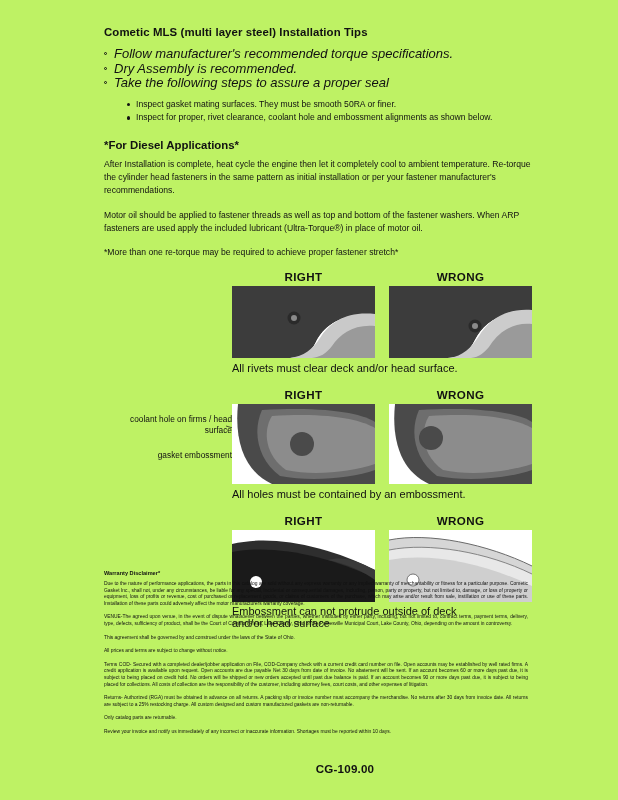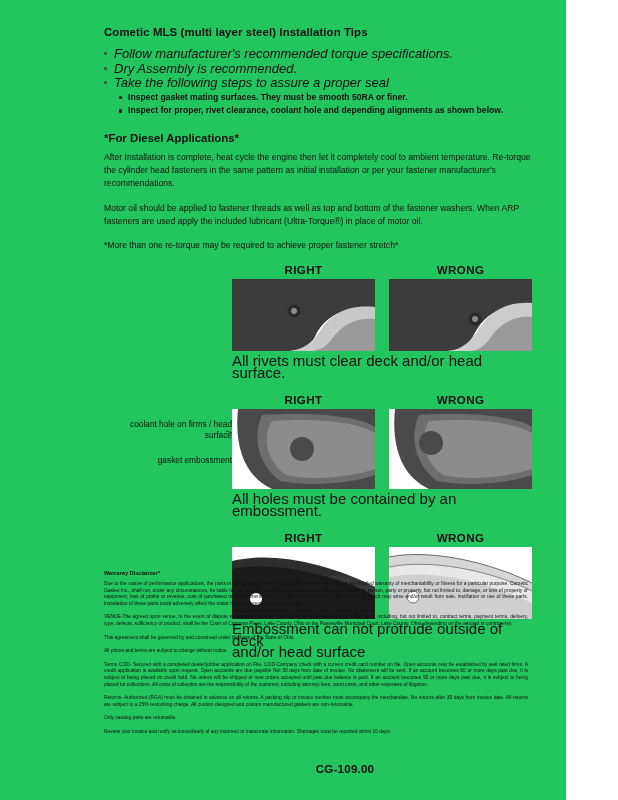--- a/index.html
+++ b/index.html
@@ -11,23 +11,23 @@
     width: 618px;
     height: 800px;
     position: relative;
     font-family: "Liberation Sans", sans-serif;
     color: #111111;
     overflow: hidden;
   }
   .page {
     position: absolute;
     left: 0; top: 0;
-    width: 566px;
+    width: 618px;
     height: 800px;
-    background: #22c55e;
+    background: #bef264;
   }
   .content {
     position: absolute;
     left: 96px;
     top: 26px;
     width: 440px;
   }
 
   h1.title {
     font-size: 11.4px;
@@ -59,23 +59,22 @@
     left: 8px;
     top: 5px;
     width: 3px;
     height: 3px;
     border: 1px solid #111;
     border-radius: 50%;
     box-sizing: border-box;
   }
   ul.sub {
     list-style: none;
-    margin: 0;
+    margin: 8px;
     padding: 0;
-    font-weight: bold;
   }
   ul.sub > li {
     font-size: 8.6px;
     line-height: 13.6px;
     position: relative;
     padding-left: 32px;
     margin: 0;
   }
   ul.sub > li .solid-dot {
     position: absolute;
@@ -114,21 +113,21 @@
   .fig-box {
     width: 143px;
     height: 72px;
     overflow: hidden;
     position: relative;
     background: #ffffff;
   }
   .fig-box.h80 { height: 80px; }
   .fig-box svg { display: block; }
   .caption {
-    font-size: 15px;
+    font-size: 11px;
     margin: 4px 0 0 128px;
     line-height: 12px;
   }
   .caption.two-line { line-height: 11.6px; }
 
   .annot {
     position: absolute;
     font-size: 8.3px;
     text-align: right;
     line-height: 11px;
@@ -189,21 +188,21 @@
       </li>
     </ul>
 
     <ul class="sub">
       <li>
         <span class="solid-dot"></span>
         <span>Inspect gasket mating surfaces.  They must be smooth 50RA or finer.</span>
       </li>
       <li>
         <span class="solid-dot"></span>
-        <span>Inspect for proper, rivet clearance, coolant hole and depending alignments as shown below.</span>
+        <span>Inspect for proper, rivet clearance, coolant hole and embossment alignments as shown below.</span>
       </li>
     </ul>
 
     <h2 class="subtitle">*For Diesel Applications*</h2>
 
     <p class="para">After Installation is complete, heat cycle the engine then let it completely cool to ambient temperature. Re-torque the cylinder head fasteners in the same pattern as initial installation or per your fastener manufacturer's recommendations.</p>
     <p class="para">Motor oil should be applied to fastener threads as well as top and bottom of the fastener washers. When ARP fasteners are used apply the included lubricant (Ultra-Torque®) in place of motor oil.</p>
     <p class="para">*More than one re-torque may be required to achieve proper fastener stretch*</p>
 
     <div class="figs">

